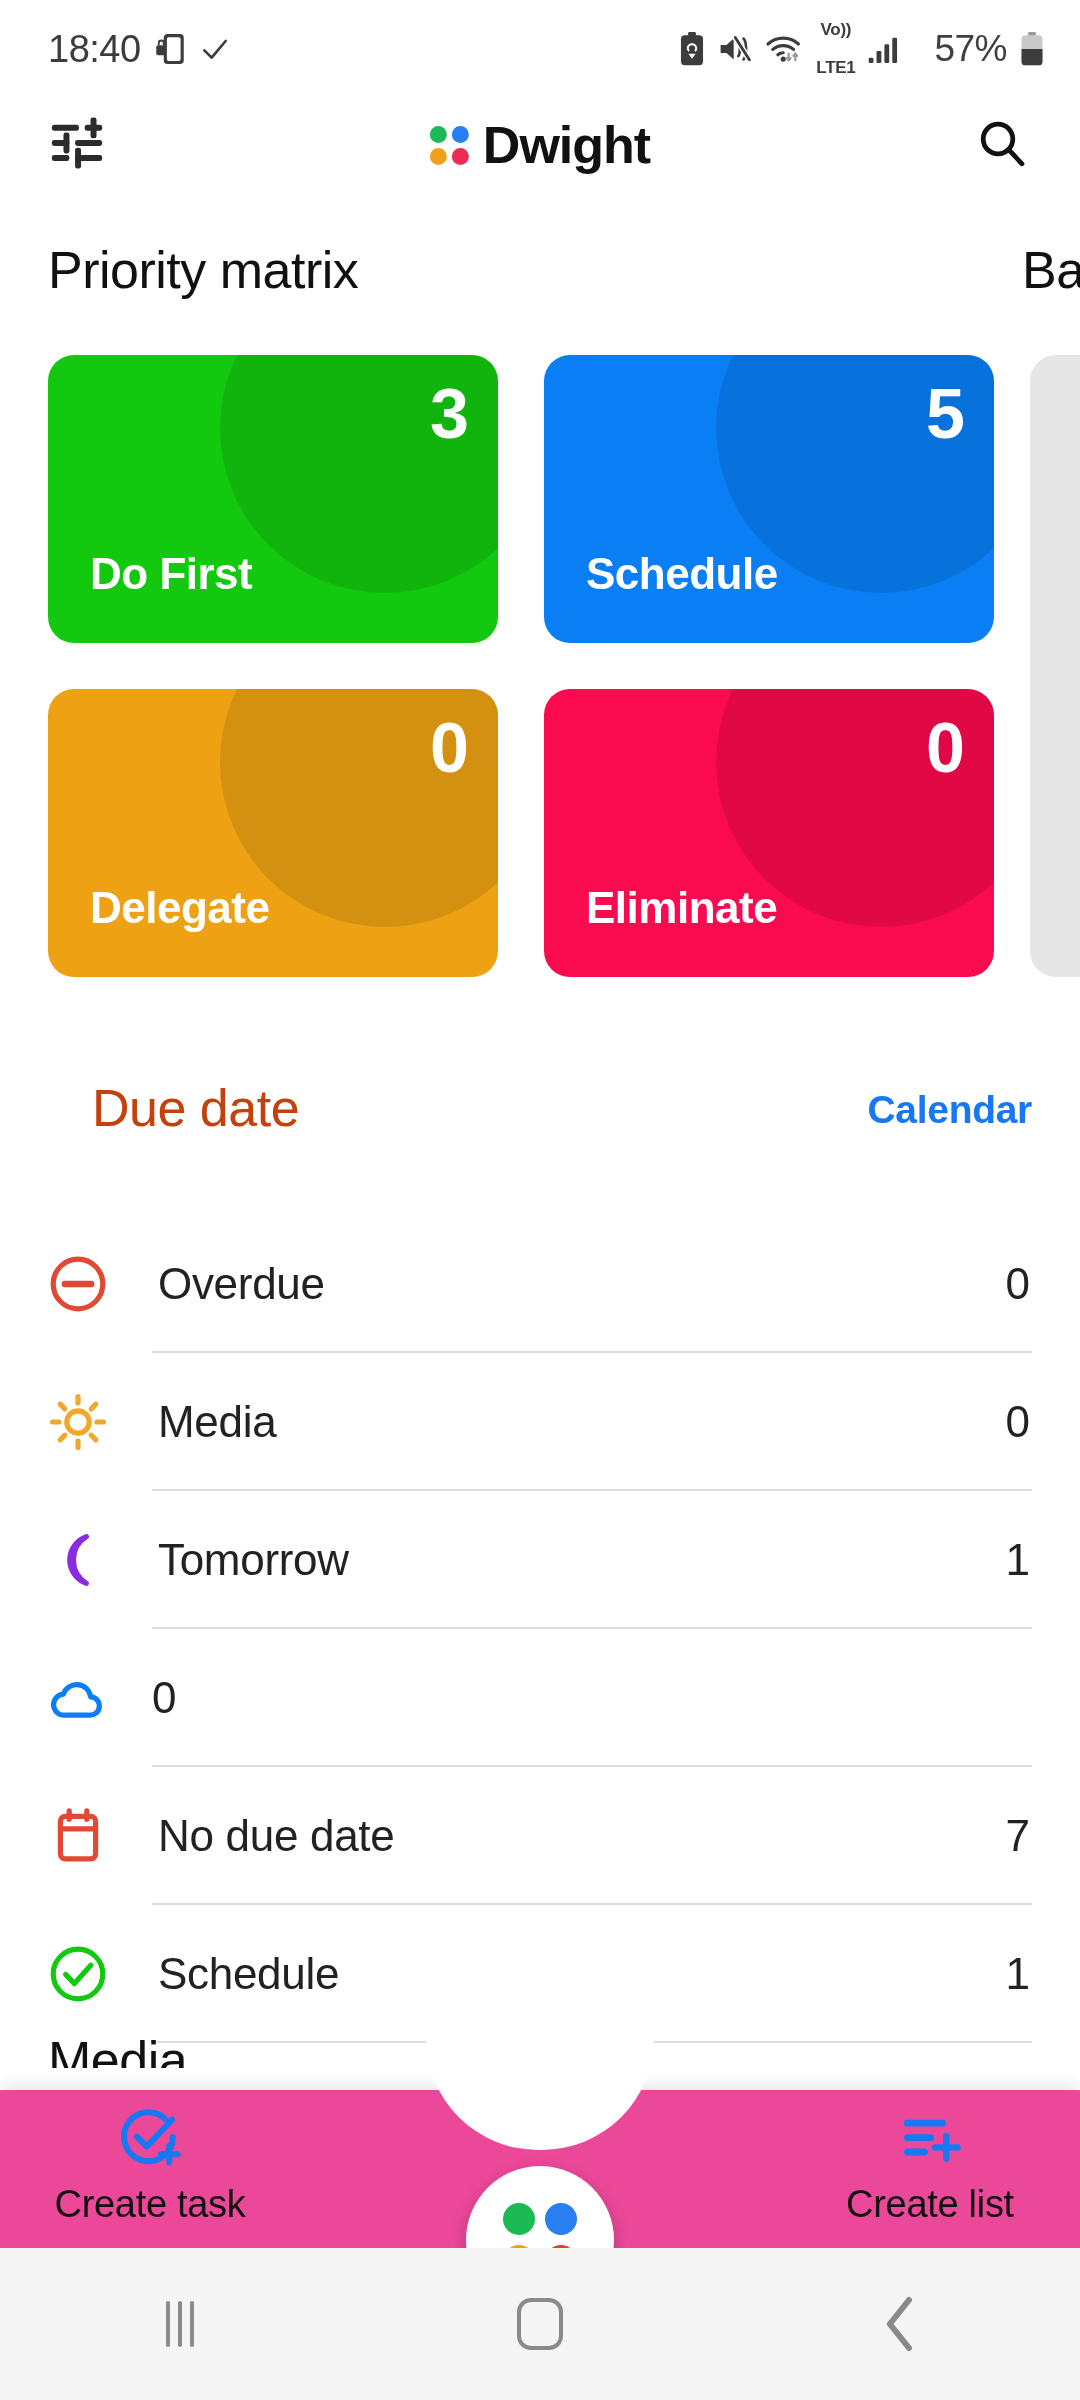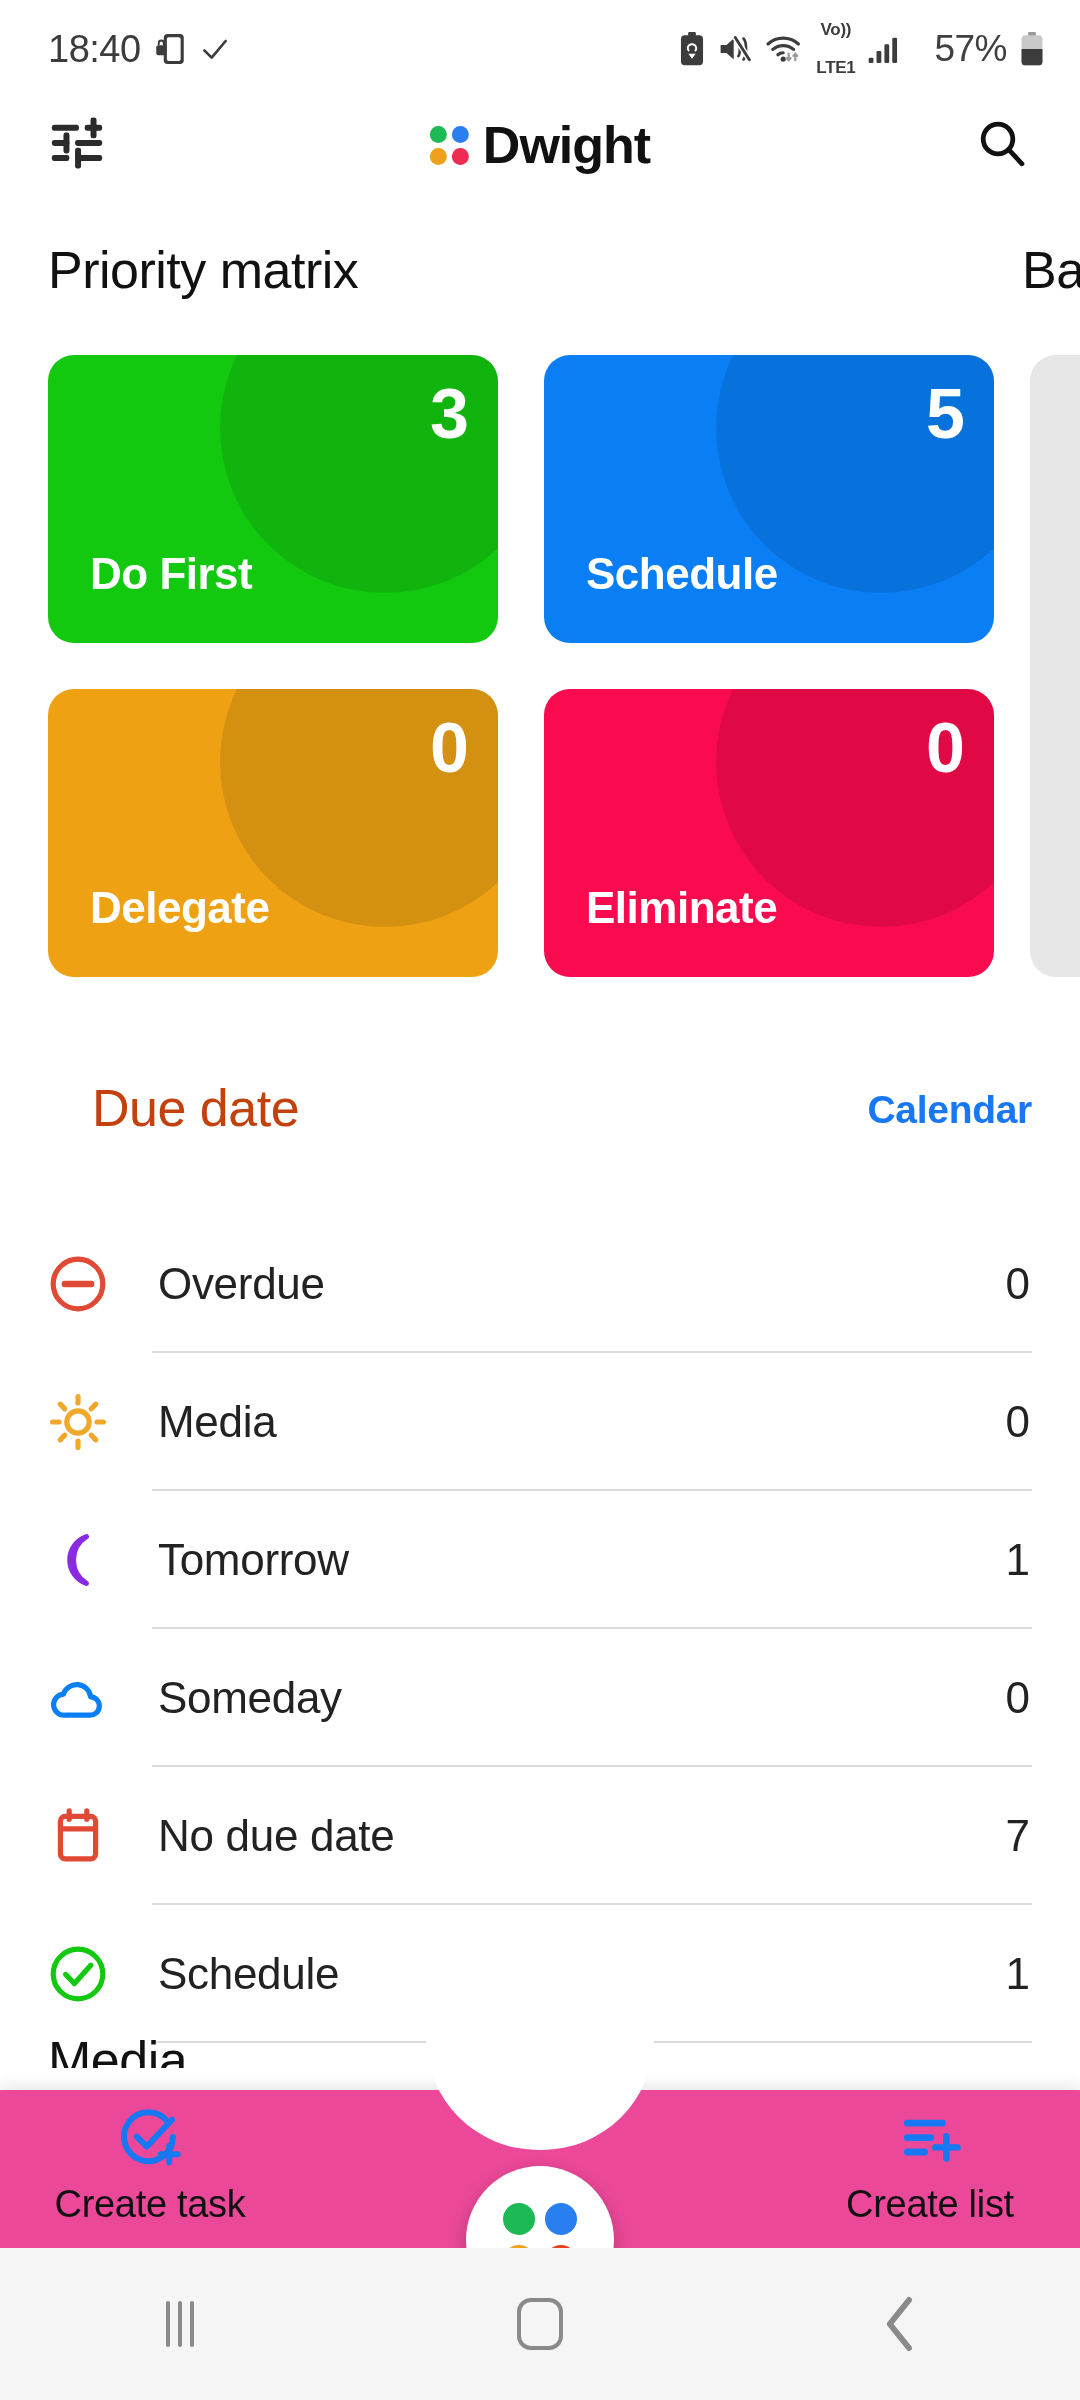--- a/index.html
+++ b/index.html
@@ -301,21 +301,20 @@
       <span class="cnt">1</span>
       <span class="sep"></span>
     </div>
 
     <div class="duerow">
       <span class="ic">
         <svg width="60" height="60" viewBox="0 0 30 30">
           <path d="M8.4 23.6h12.4a4.6 4.6 0 0 0 .5-9.2 7 7 0 0 0-13.6-1.3 4.9 4.9 0 0 0 .7 10.5z" stroke="#0a7ff5" stroke-width="2.6" fill="none" stroke-linejoin="round"></path>
         </svg>
       </span>
-      <span class="name">Someday</span>
       <span class="cnt">0</span>
       <span class="sep"></span>
     </div>
 
     <div class="duerow">
       <span class="ic">
         <svg width="60" height="60" viewBox="0 0 30 30">
           <rect x="6.2" y="5.2" width="17.6" height="21.2" rx="2.4" stroke="#e04a34" stroke-width="2.6" fill="none"></rect>
           <path d="M6.2 11.4h17.6" stroke="#e04a34" stroke-width="2.6"></path>
           <path d="M10.6 2.4v4.2M19.4 2.4v4.2" stroke="#e04a34" stroke-width="2.6" stroke-linecap="round"></path>

